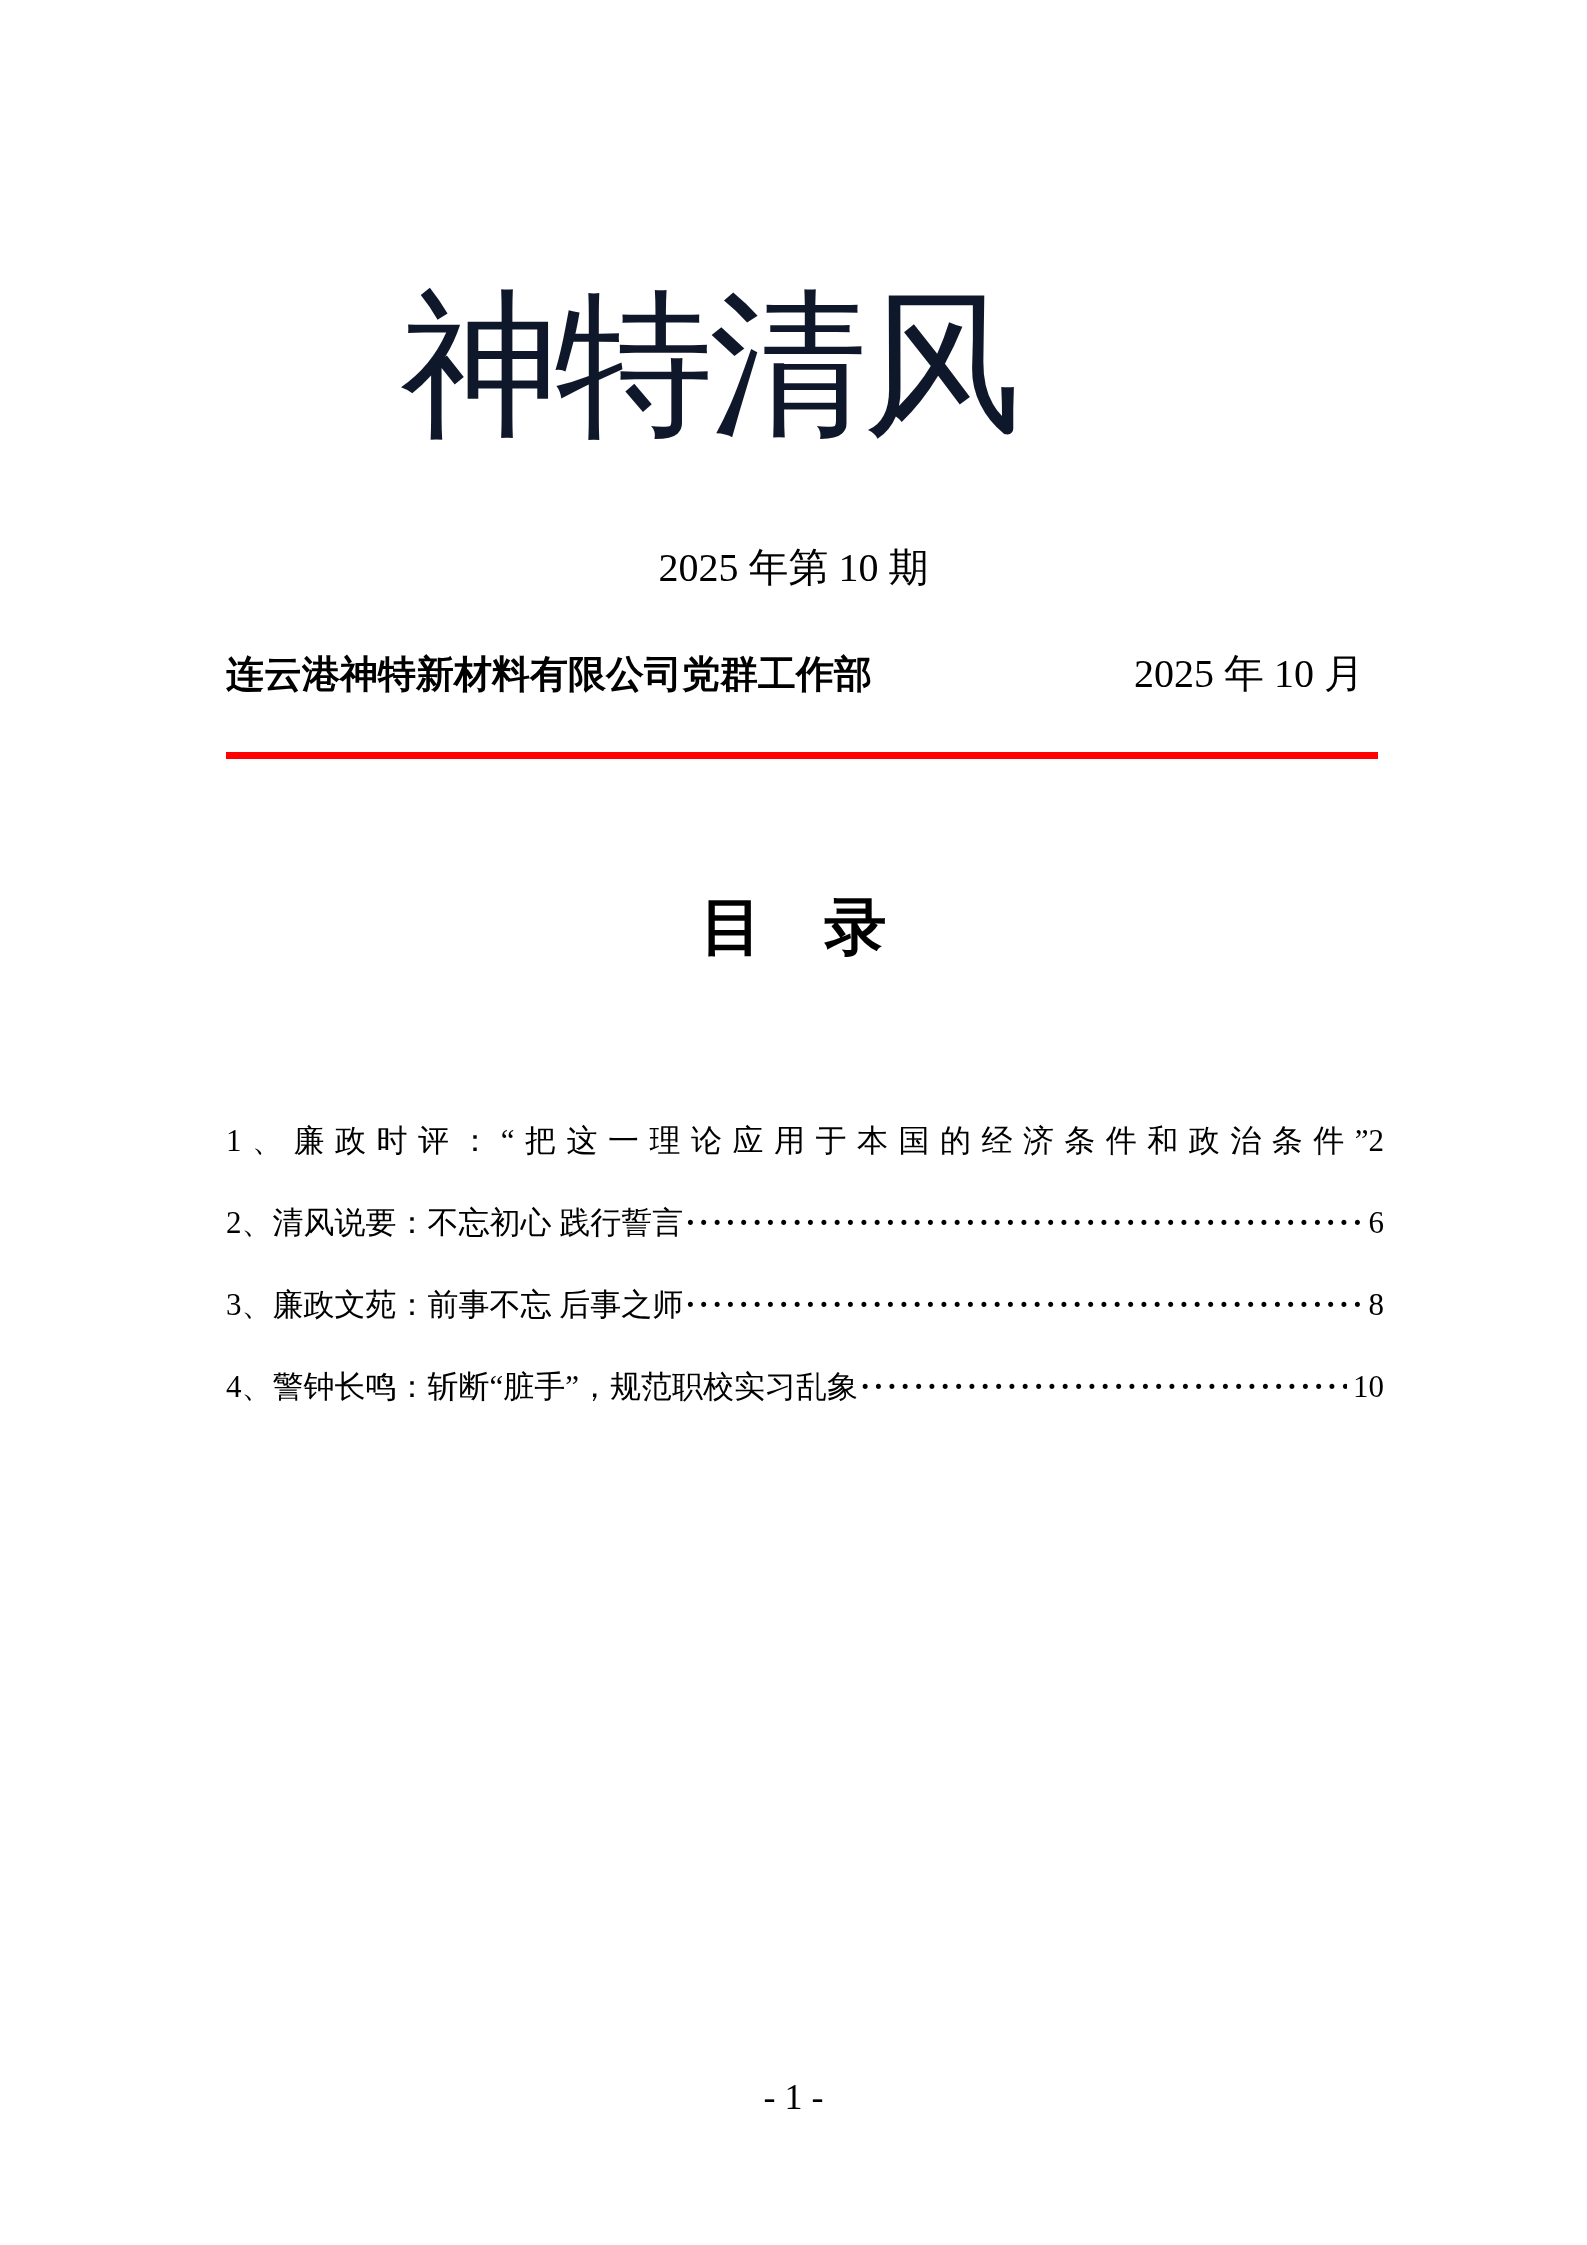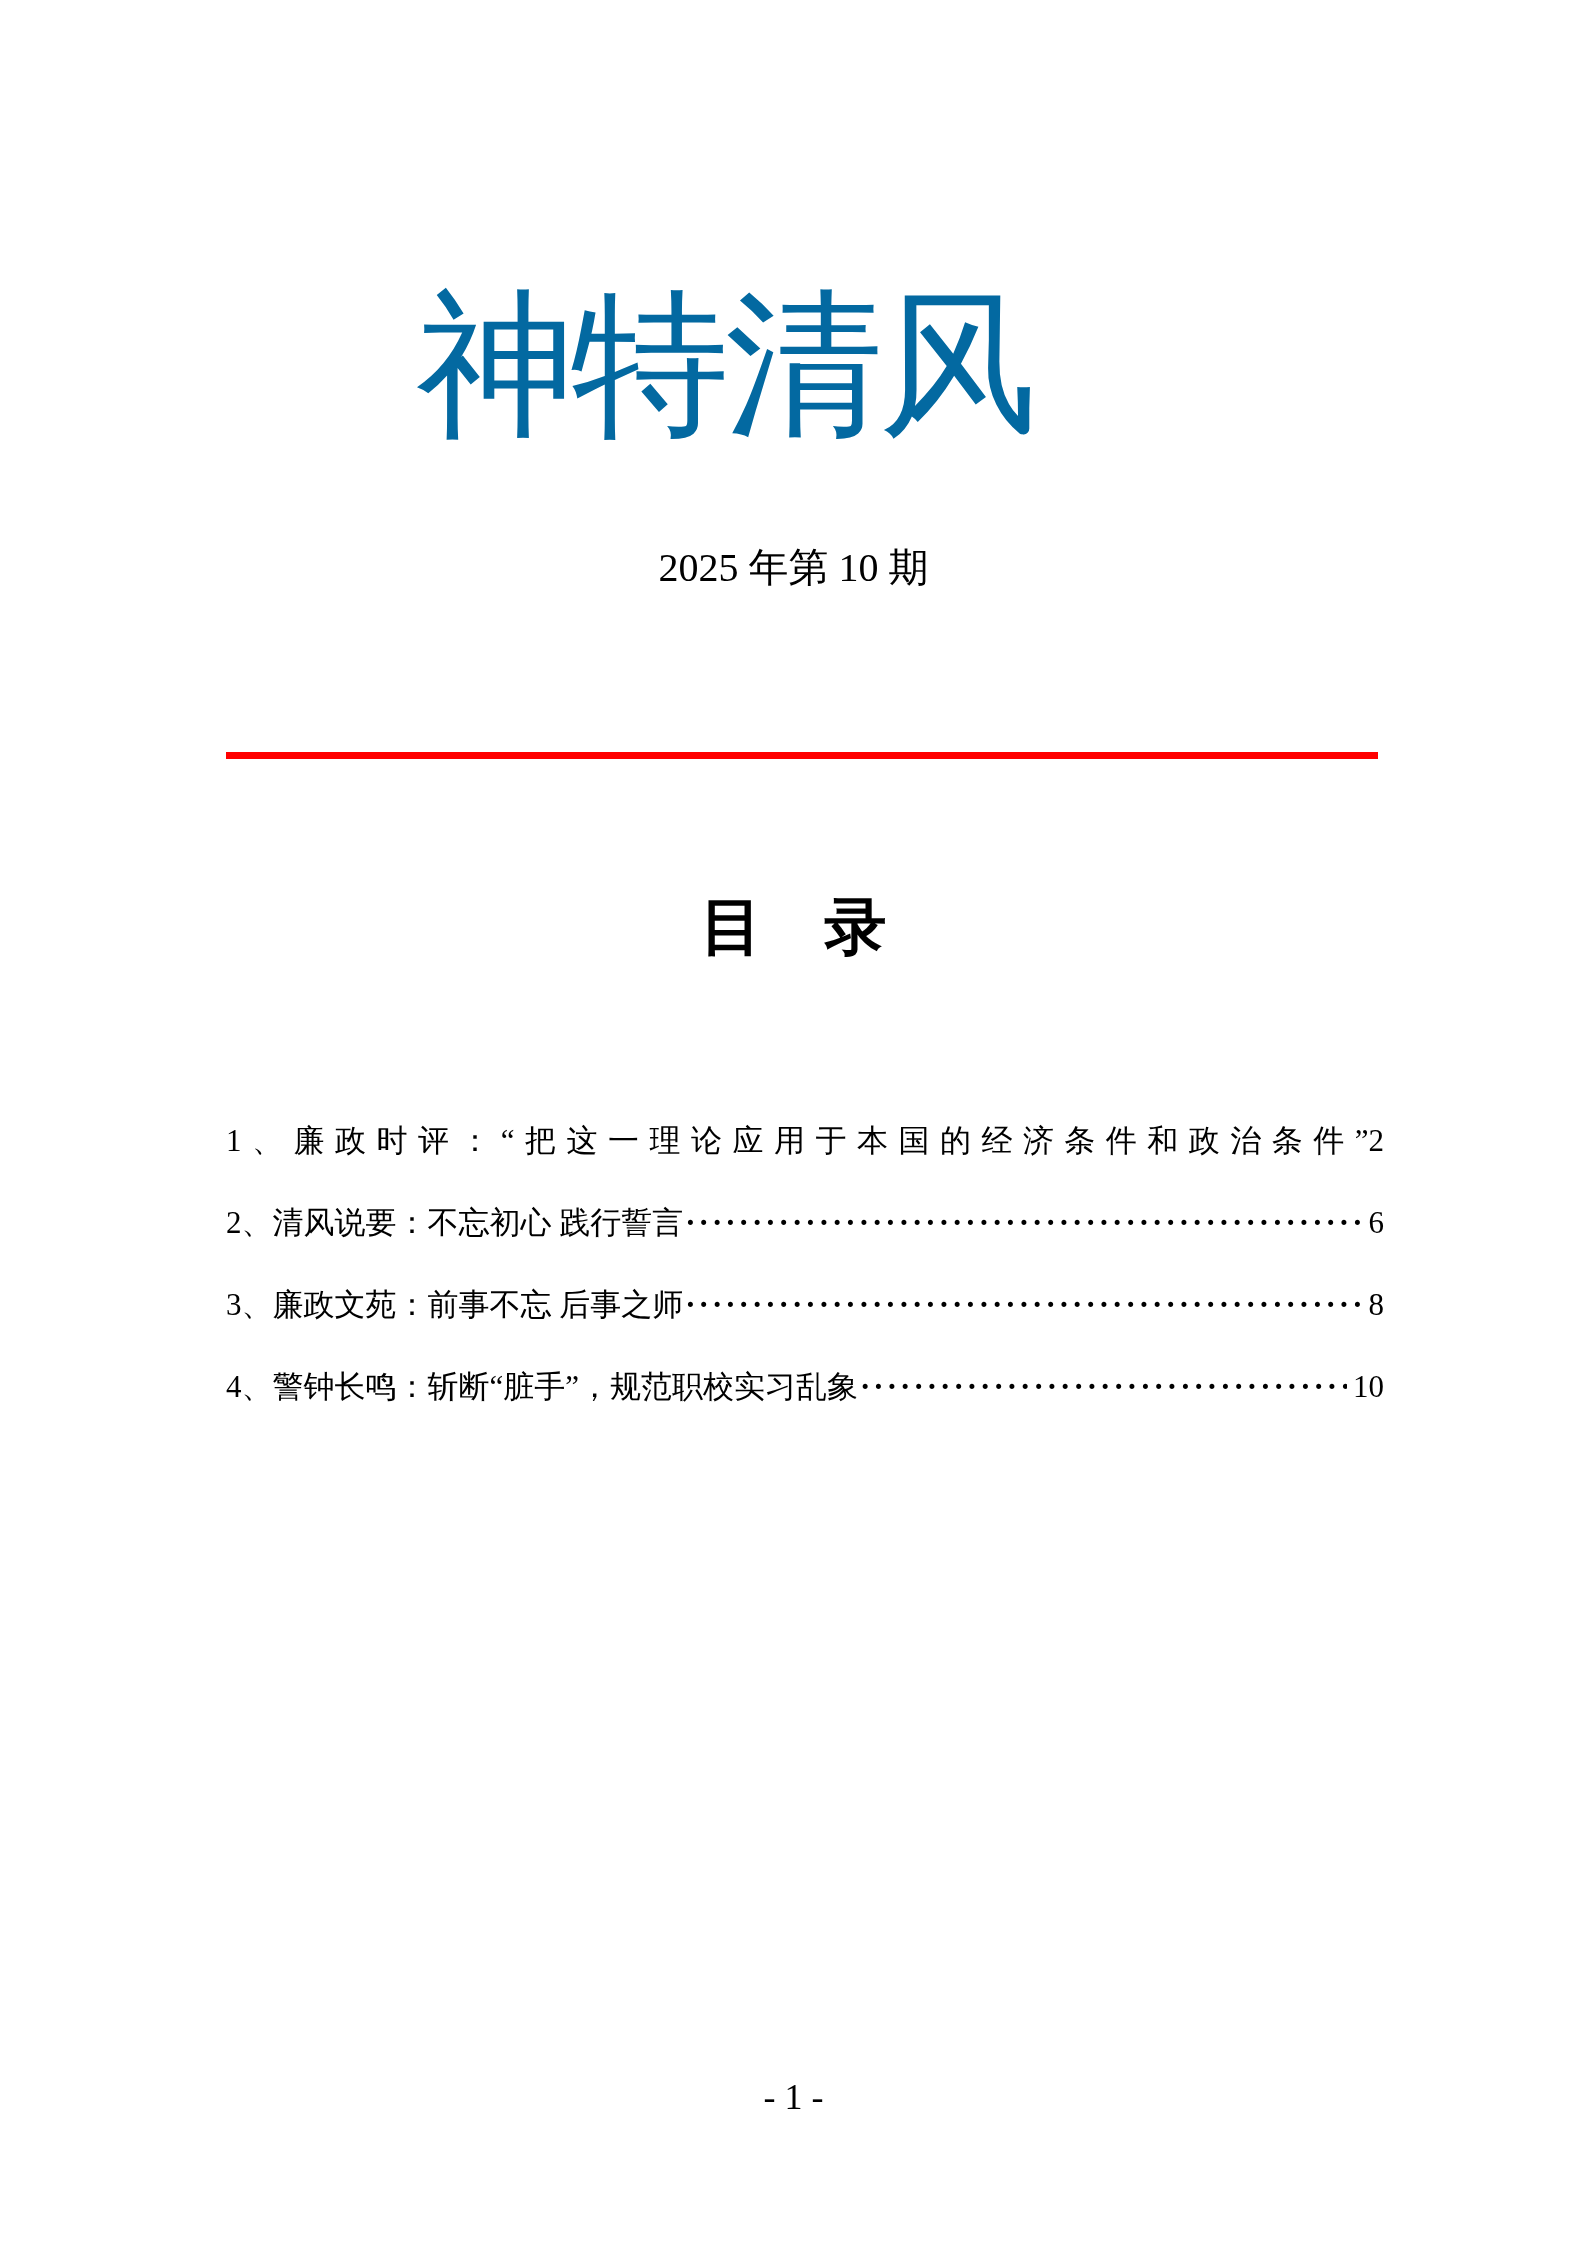--- a/index.html
+++ b/index.html
@@ -12,27 +12,27 @@
     width: 1587px;
     height: 2245px;
     background: #ffffff;
     overflow: hidden;
     font-family: "Liberation Serif", "DejaVu Serif", serif;
     color: #000000;
   }
   .masthead-title {
     position: absolute;
     top: 283px;
-    left: 16px;
+    left: 0;
     width: 1418px;
     text-align: center;
     font-size: 158px;
     line-height: 1.05;
     font-weight: 400;
-    color: #0369a1;
+    color: #0f172a;
     letter-spacing: -4px;
     white-space: nowrap;
   }
   .issue-line {
     position: absolute;
     top: 546px;
     left: 0;
     width: 1587px;
     text-align: center;
     font-size: 40px;
@@ -125,20 +125,24 @@
 </style>
 </head>
 <body>
 
 <div class="page">
 
   <div class="masthead-title">神特清风</div>
 
   <div class="issue-line">2025 年第 10 期</div>
 
+  <div class="pub-row">
+    <span class="publisher">连云港神特新材料有限公司党群工作部</span>
+    <span class="pub-date">2025 年 10 月</span>
+  </div>
 
   <div class="red-rule"></div>
 
   <div class="toc-heading">目　录</div>
 
   <div class="toc">
 
     <div class="toc-row justified">
       <span class="toc-label">1、廉政时评：“把这一理论应用于本国的经济条件和政治条件”</span>
       <span class="toc-page">2</span>

